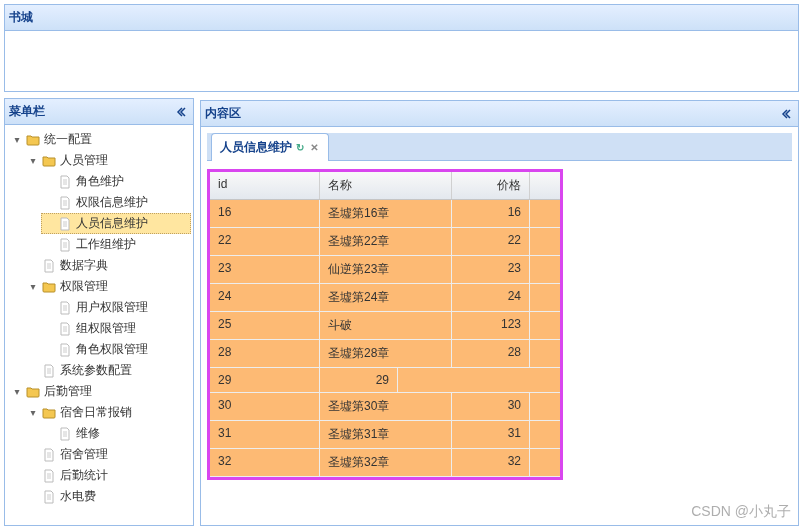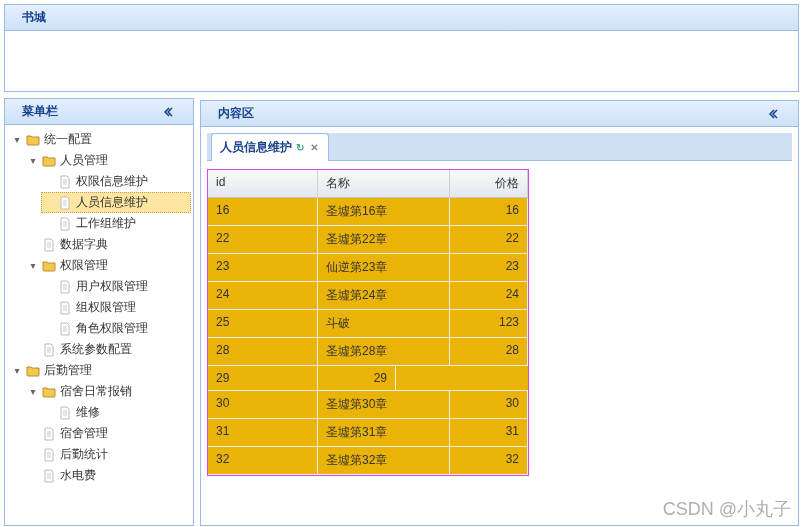--- a/index.html
+++ b/index.html
@@ -1,18 +1,18 @@
 <!DOCTYPE html>
 <html><head>
 <meta charset="utf-8">
 <style>
 * { box-sizing: border-box; margin: 0; padding: 0; }
 body { font-family: Arial, "Microsoft YaHei", sans-serif; font-size: 12px; background: #fff; color: #333; width: 803px; height: 527px; overflow: hidden; position: relative; }
 .panel { border: 1px solid #99bce8; background: #fff; }
-.panel-header { background: linear-gradient(#e4efff, #cde1f8); border-bottom: 1px solid #99bce8; padding: 4px 17px; font-weight: bold; color: #15428b; display: flex; align-items: center; justify-content: space-between; height: 26px; }
+.panel-header { background: linear-gradient(#e4efff, #cde1f8); border-bottom: 1px solid #99bce8; padding: 4px 4px; font-weight: bold; color: #15428b; display: flex; align-items: center; justify-content: space-between; height: 26px; }
 .top-panel { margin: 4px; height: 88px; }
 .top-body { padding: 4px; height: 60px; }
 .layout { display: flex; gap: 6px; padding: 0 4px; height: 430px; align-items: flex-end; }
 .sidebar { width: 190px; }
 .content { flex: 1; position: relative; margin-top: 48px; }
 .collapse-icon { color: #15428b; width: 16px; height: 16px; display: inline-flex; align-items: center; justify-content: center; cursor: pointer; }
 .tree { padding: 4px 2px; overflow-y: auto; height: 400px; }
 .tree ul { list-style: none; padding-left: 16px; }
 .tree > ul { padding-left: 2px; }
 .tree li { white-space: nowrap; }
@@ -20,29 +20,29 @@
 .node.selected { background: #ffe6a0; border: 1px dotted #c0a060; padding: 1px 1px; }
 .toggle { width: 12px; height: 12px; display: inline-flex; align-items: center; justify-content: center; margin-right: 2px; font-size: 10px; color: #666; }
 .icon { width: 16px; height: 16px; display: inline-flex; align-items: center; justify-content: center; margin-right: 3px; }
 .folder-open svg, .folder svg { fill: #f4c751; stroke: #b8902a; }
 .leaf-icon svg { fill: #fff; stroke: #aaa; }
 .content-body { padding: 6px; height: 398px; }
 .tabs { display: flex; border-bottom: 1px solid #99bce8; padding-left: 4px; background: #cfe0f5; height: 28px; align-items: flex-end; }
 .tab { background: #fff; border: 1px solid #99bce8; border-bottom: none; border-radius: 4px 4px 0 0; padding: 5px 8px; display: flex; align-items: center; gap: 4px; position: relative; top: 1px; color: #15428b; font-weight: bold; cursor: pointer; }
 .tab .close { color: #888; font-size: 10px; width: 12px; height: 12px; display: inline-flex; align-items: center; justify-content: center; }
 .tab .refresh { color: #4a8; font-size: 10px; }
-.grid { border: 1px solid #d946ef; margin-top: 8px; width: 322px; background: #eab308; }
+.grid { border: 3px solid #d946ef; margin-top: 8px; width: 356px; background: #fdba74; }
 .grid-header { display: flex; background: linear-gradient(#f9f9f9, #e3e8ee); border-bottom: 1px solid #c5c5c5; }
 .grid-header .cell { padding: 5px 8px; border-right: 1px solid #d0d0d0; color: #333; }
 .col-id { width: 110px; }
 .col-name { width: 132px; }
 .col-price { width: 78px; text-align: right; }
 .grid-row { display: flex; border-bottom: 1px solid #ededed; }
 .grid-row .cell { padding: 5px 8px; border-right: 1px solid #ededed; }
-.watermark { position: absolute; bottom: 6px; right: 12px; color: rgba(120,120,120,0.6); font-size: 18px; }
+.watermark { position: absolute; bottom: 6px; right: 12px; color: rgba(120,120,120,0.6); font-size: 14px; }
 </style>
 </head>
 <body>
 
 <div class="panel top-panel">
   <div class="panel-header">
     <span>书城</span>
   </div>
   <div class="top-body"></div>
 </div>
@@ -74,20 +74,32 @@
                 <div class="node">
                   <span class="toggle">▾</span>
                   <span class="icon folder-open">
                     <svg width="14" height="12" viewBox="0 0 14 12">
                       <path d="M1 2h4l1 1h7v7a1 1 0 0 1-1 1H2a1 1 0 0 1-1-1z"></path>
                     </svg>
                   </span>
                   <span>人员管理</span>
                 </div>
                 <ul>
+                  <li>
+                    <div class="node">
+                      <span class="toggle"></span>
+                      <span class="icon leaf-icon">
+                        <svg width="12" height="14" viewBox="0 0 12 14">
+                          <path d="M2 1h6l2 2v10H2z" fill="#fff" stroke="#bbb"></path>
+                          <path d="M4 5h4M4 7h4M4 9h4" stroke="#ccc"></path>
+                        </svg>
+                      </span>
+                      <span>角色维护</span>
+                    </div>
+                  </li>
                   <li>
                     <div class="node">
                       <span class="toggle"></span>
                       <span class="icon leaf-icon">
                         <svg width="12" height="14" viewBox="0 0 12 14">
                           <path d="M2 1h6l2 2v10H2z" fill="#fff" stroke="#bbb"></path>
                           <path d="M4 5h4M4 7h4M4 9h4" stroke="#ccc"></path>
                         </svg>
                       </span>
                       <span>权限信息维护</span>

